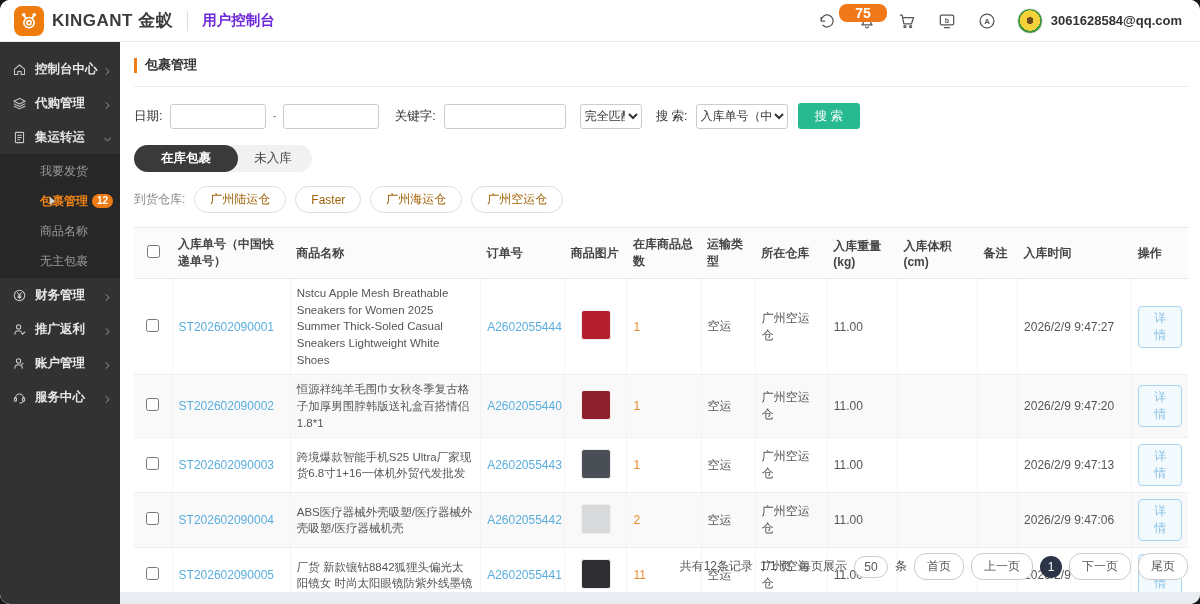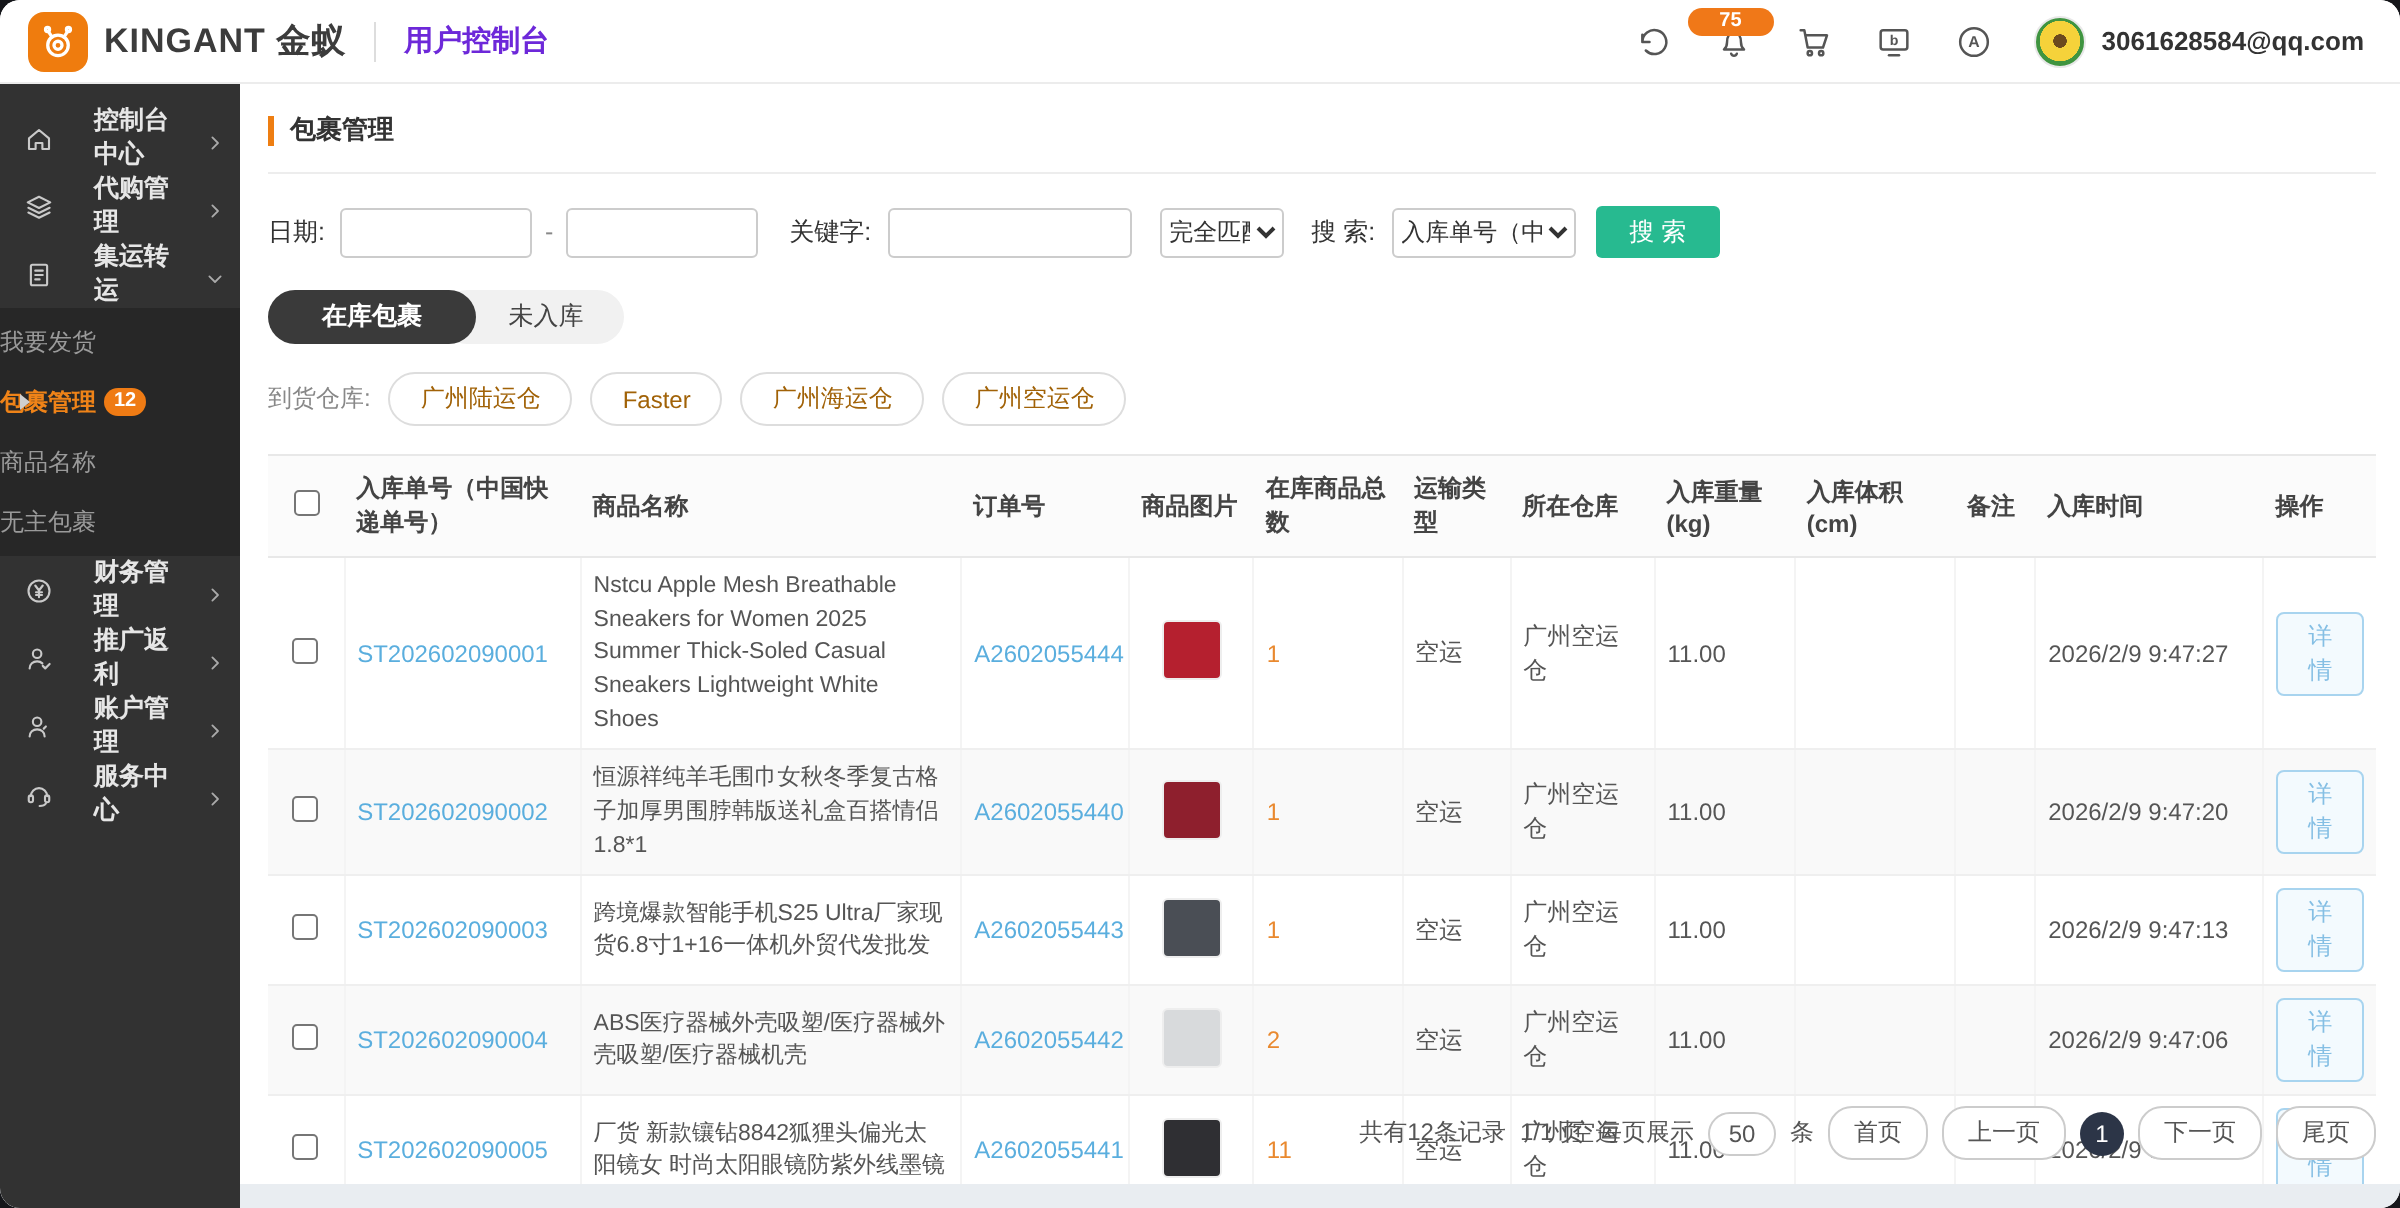--- a/index.html
+++ b/index.html
@@ -10,37 +10,37 @@
   .topbar { height:42px; background:#fff; border-bottom:1px solid #ececec; display:flex; align-items:center; padding:0 18px 0 14px; flex:0 0 auto; }
   .logo-box { width:30px; height:30px; border-radius:8px; background:#ef7c0e; display:flex; align-items:center; justify-content:center; }
   .logo-box svg { width:22px; height:22px; fill:none; stroke:#fff; stroke-width:1.8; stroke-linecap:round; }
   .brand-text { font-size:17px; font-weight:bold; color:#3c3c3c; margin-left:8px; letter-spacing:.5px; }
   .top-divider { width:1px; height:20px; background:#ddd; margin:0 14px; }
   .console-title { font-size:14.5px; font-weight:bold; color:#6d28d9; }
   .top-right { margin-left:auto; display:flex; align-items:center; gap:20px; }
   .top-icon { position:relative; width:20px; height:20px; color:#555; cursor:pointer; }
   .top-icon svg { width:20px; height:20px; fill:none; stroke:currentColor; stroke-width:1.5; stroke-linecap:round; stroke-linejoin:round; }
   .top-icon svg text { fill:currentColor; stroke:none; font-weight:bold; }
-  .badge-notif { position:absolute; top:-7px; right:-10px; background:#f07818; color:#fff; font-size:10px; font-weight:bold; border-radius:8px; padding:1px 16px; line-height:1.2;text-align:right; }
+  .badge-notif { position:absolute; top:-7px; right:-10px; background:#f07818; color:#fff; font-size:14px; font-weight:bold; border-radius:8px; padding:1px 16px; line-height:1.2;text-align:right; }
   .user-chip { display:flex; align-items:center; gap:8px; cursor:pointer; }
   .avatar { width:26px; height:26px; border-radius:50%; background:radial-gradient(circle at 50% 48%, #6b4a1e 0 19%, #f5d23a 20% 58%, #3f9440 59%); border:1px solid #e8e8e8; }
   .user-email { font-size:13px; font-weight:bold; color:#333; }
 
   
   .body { flex:1; display:flex; min-height:0; background:#e9edf1; }
 
   
   .sidebar { width:120px; background:#323232; color:#e6e6e6; flex:0 0 auto; padding-top:10px; }
-  .side-item { height:34px; display:flex; align-items:center; padding:0 8px 0 12px; font-size:12.5px; font-weight:bold; cursor:pointer; position:relative;gap:12px; }
+  .side-item { height:34px; display:flex; align-items:center; padding:0 8px 0 12px; font-size:12.5px; font-weight:bold; cursor:pointer; position:relative; }
   .side-icon { width:15px; height:15px; color:#c9c9c9; margin-right:8px; flex:0 0 auto; }
   .side-icon svg { width:15px; height:15px; fill:none; stroke:currentColor; stroke-width:1.7; stroke-linecap:round; stroke-linejoin:round; }
   .side-chevron { width:9px; height:9px; color:#aaa; margin-left:auto; }
   .side-chevron svg { width:9px; height:9px; fill:none; stroke:currentColor; stroke-width:2.4; stroke-linecap:round; stroke-linejoin:round; }
   .submenu { background:#272727; padding:2px 0; }
-  .sub-item { height:30px; display:flex; align-items:center; font-size:12px; color:#9a9a9a; cursor:pointer; position:relative; }
+  .sub-item { height:30px; display:flex; align-items:center; font-size:12px; color:#9a9a9a; cursor:pointer; position:relative;margin-left:40px; }
   .sub-item.active { color:#ef8318; font-weight:bold; }
   .sub-marker { position:absolute; left:10px; width:0; height:0; border-top:4px solid transparent; border-bottom:4px solid transparent; border-left:5px solid #cfcfcf; display:none; }
   .sub-item.active .sub-marker { display:block; }
   .sub-badge { display:none; margin-left:4px; background:#ef7b14; color:#fff; font-size:10px; font-weight:bold; border-radius:8px; padding:1px 5px; line-height:1.2; }
   .sub-item.active .sub-badge { display:inline-block; }
 
   
   .main { flex:1; background:#fff; margin-bottom:12px; padding:10px 12px 0 14px; overflow:hidden; display:flex; flex-direction:column; }
   .page-title-row { display:flex; align-items:center; height:26px; }
   .title-bar { width:3px; height:15px; background:#ee7e12; margin-right:8px; }

